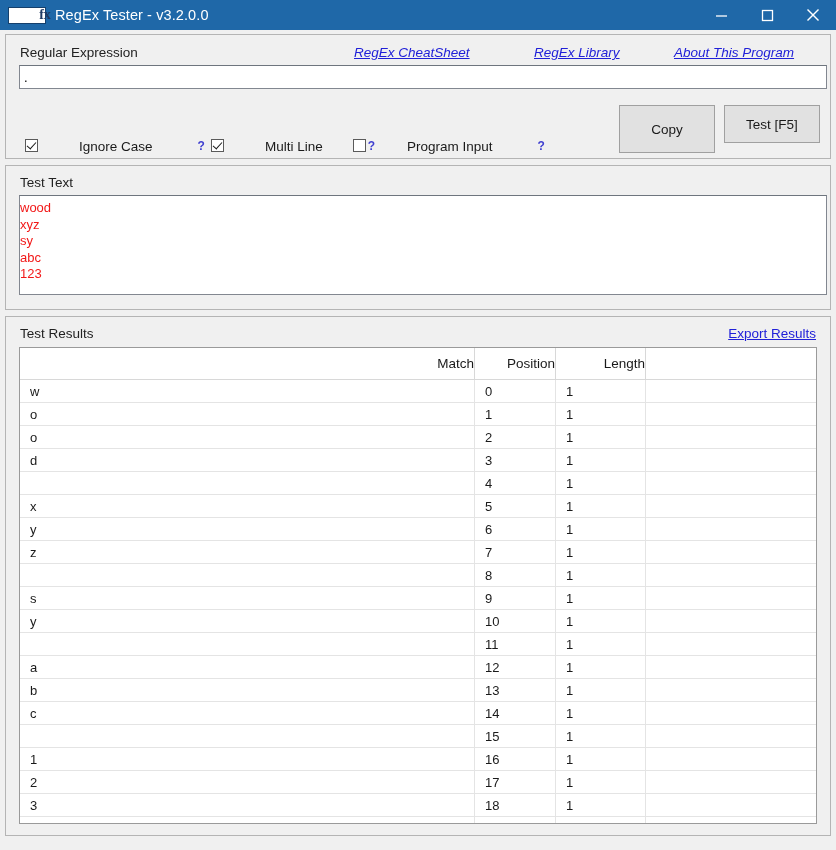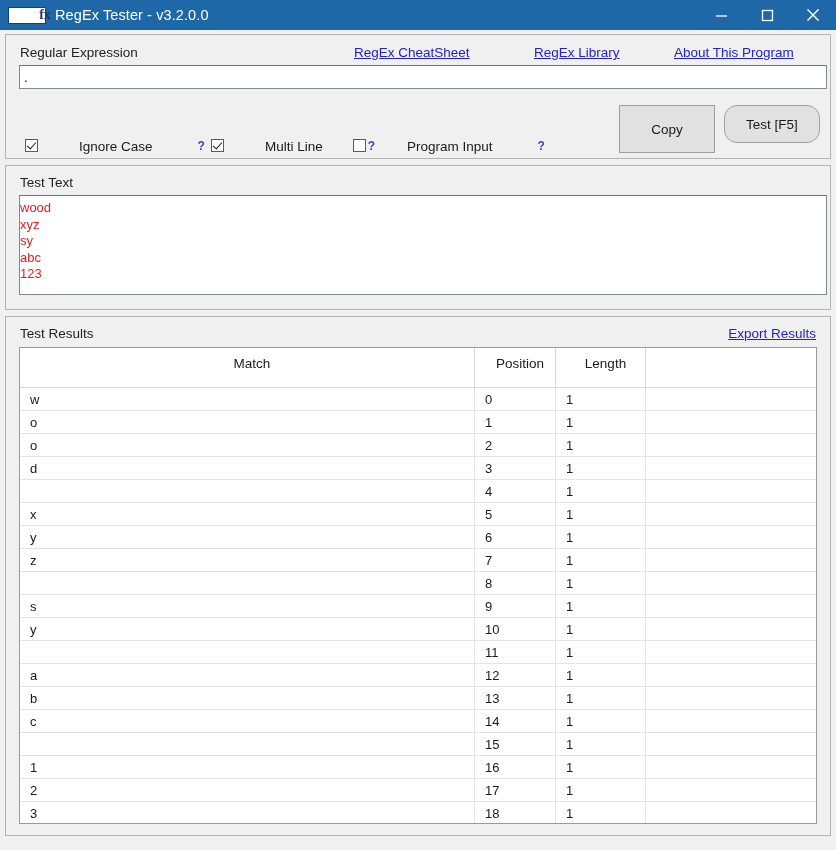--- a/index.html
+++ b/index.html
@@ -100,20 +100,21 @@
     width: 100%;
     height: 18px;
   }
   a.applink {
     position: absolute;
     color: #2020d8;
     text-decoration: underline;
     font-size: 13.5px;
     white-space: nowrap;
     cursor: pointer;
+    font-style: italic;
   }
   .lnk-cheat { left: 348px; }
   .lnk-lib { left: 528px; }
   .lnk-about { left: 668px; }
 
   .regex-input {
     position: absolute;
     left: 13px;
     top: 30px;
     width: 808px;
@@ -178,21 +179,21 @@
     box-sizing: border-box;
     font-family: "Liberation Sans", sans-serif;
     font-size: 13.5px;
     color: #1a1a1a;
     display: flex;
     align-items: center;
     justify-content: center;
     cursor: pointer;
   }
   .btn-copy { left: 613px; top: 70px; width: 96px; height: 48px; }
-  .btn-test { left: 718px; top: 70px; width: 96px; height: 38px; border-radius: 13px; }
+  .btn-test { left: 718px; top: 70px; width: 96px; height: 38px; }
 
   
   .mid-panel {
     margin: 6px 5px 0 5px;
     height: 145px;
   }
   .testtext-label { left: 14px; top: 9px; }
   .testtext-area {
     position: absolute;
     left: 13px;
@@ -243,22 +244,22 @@
   }
   table.resgrid {
     border-collapse: collapse;
     width: 100%;
     table-layout: fixed;
     font-size: 13px;
   }
   table.resgrid th {
     height: 31px;
     font-weight: normal;
-    text-align: center;
-    padding: 0 0 8px 10px;
+    text-align: right;
+    padding: 0 0 0 10px;
     border-bottom: 1px solid #d8d8d8;
     border-right: 1px solid #d8d8d8;
     color: #1a1a1a;
     background: #ffffff;
     font-size: 13.5px;
     vertical-align: middle;
   }
   table.resgrid td {
     height: 22px;
     padding: 0 0 0 10px;

